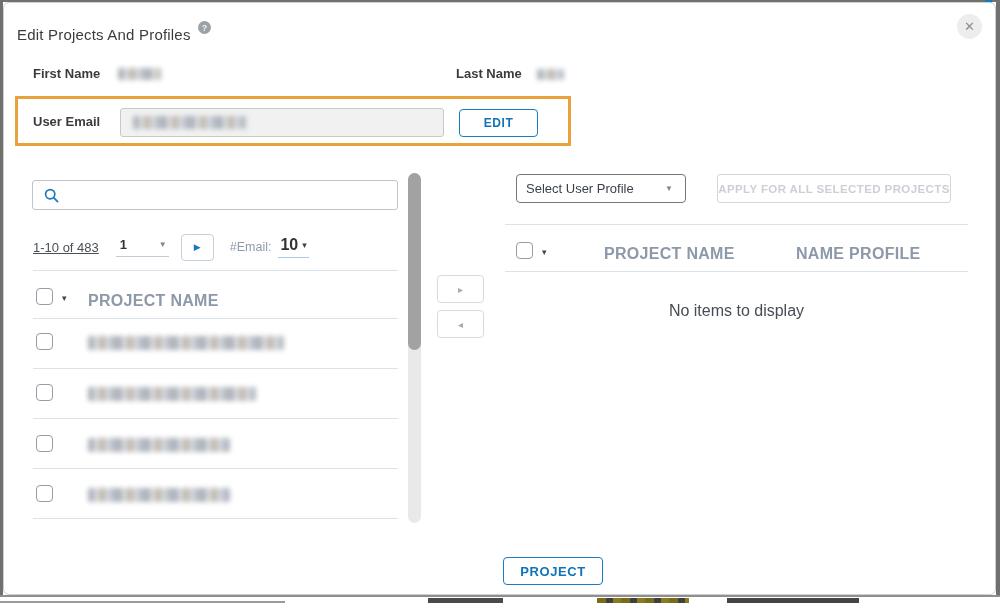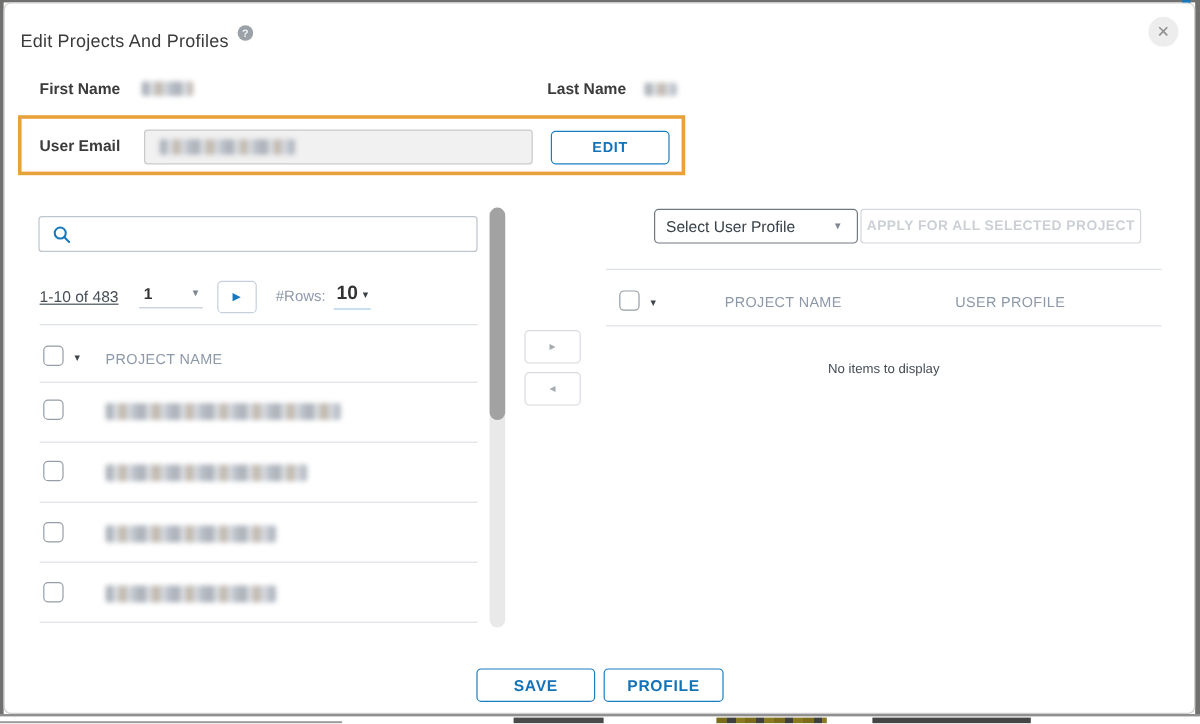--- a/index.html
+++ b/index.html
@@ -50,21 +50,21 @@
 
   .highlight-box { left: 15px; top: 96px; width: 556px; height: 50px;
                    border: 3px solid #e9a23b; background: transparent; }
 
   .email-input { left: 120px; top: 108px; width: 324px; height: 29px;
                  background: #f1f1f1; border: 1px solid #c9c9c9; border-radius: 3px; }
 
   .btn-blue { border: 1px solid #1b7dc0; border-radius: 4px; background: #fff;
               color: #1273b8; font-weight: bold; font-size: 12px; letter-spacing: .6px;
               display: flex; align-items: center; justify-content: center; cursor: pointer; }
-  .btn-edit   { left: 459px; top: 109px; width: 99px;  height: 28px; }
+  .btn-edit   { left: 459px; top: 109px; width: 79px;  height: 28px; }
   .btn-save   { left: 397px; top: 557px; width: 99px;  height: 28px; font-size: 13px; }
   .btn-cancel { left: 503px; top: 557px; width: 100px; height: 28px; font-size: 13px; }
 
   
   .search-box { left: 32px; top: 180px; width: 366px; height: 30px;
                 border: 1px solid #bfc5cd; border-radius: 3px; display: flex; align-items: center; }
   .search-box svg { margin: 0 8px 0 11px; flex: 0 0 auto; }
   .search-box input { border: none; outline: none; background: transparent; flex: 1;
                       font-family: "Liberation Sans", sans-serif; font-size: 13px; color: #3c434b; }
   .search-box input::placeholder { color: #4c545e; opacity: 1; }
@@ -82,44 +82,44 @@
   .rows-select { margin-left: 7px; border-bottom: 1px solid #a5cbe9; padding: 0 2px 3px 2px;
                  display: flex; align-items: center; gap: 4px; cursor: pointer; }
   .rows-select .num { font-size: 16px; font-weight: bold; color: #333; }
   .rows-select .caret { color: #3a4048; }
 
   .divider { position: absolute; height: 1px; background: #dde2e7; }
 
   .checkbox { position: absolute; width: 17px; height: 17px; border: 1px solid #959da6;
               border-radius: 4px; background: #fff; cursor: pointer; }
   .hdr-caret { position: absolute; font-size: 9px; color: #3d444b; cursor: pointer; line-height: 1; }
-  .col-header { position: absolute; font-size: 12px; color: #8d98a8; letter-spacing: .3px; }
+  .col-header { position: absolute; font-size: 16px; color: #8d98a8; letter-spacing: .3px; font-weight: bold; }
 
   .scrollbar-track { left: 408px; top: 173px; width: 13px; height: 350px;
                      background: #e9e9e9; border-radius: 7px; }
   .scrollbar-thumb { left: 408px; top: 173px; width: 13px; height: 177px;
                      background: #a2a2a2; border-radius: 7px; cursor: grab; }
 
   .transfer-btn { position: absolute; left: 437px; width: 47px; height: 28px;
                   border: 1px solid #d7dbe0; border-radius: 4px; background: #fff;
                   color: #a6abb2; font-size: 10px;
                   display: flex; align-items: center; justify-content: center; cursor: pointer; }
 
   
   .profile-select { left: 516px; top: 174px; width: 170px; height: 29px;
                     border: 1px solid #707780; border-radius: 4px; background: #fff;
                     display: flex; align-items: center; justify-content: space-between;
-                    padding: 0 12px 0 9px; cursor: pointer; margin-left: 29px; }
+                    padding: 0 12px 0 9px; cursor: pointer; }
   .profile-select .val { font-size: 13px; color: #3a4149; }
   .apply-btn { left: 717px; top: 174px; width: 234px; height: 29px;
                border: 1px solid #d3d6db; border-radius: 3px; background: #fff;
                color: #ccd0d6; font-size: 11.5px; font-weight: bold; letter-spacing: .4px;
                display: flex; align-items: center; justify-content: center; white-space: nowrap; }
   .empty-msg { left: 505px; top: 302px; width: 463px; text-align: center;
-               font-size: 11px; color: #454c55; }
+               font-size: 16px; color: #454c55; }
 </style>
 </head>
 <body>
 
 <div class="stage">
 
   <div class="frame frame-left"></div>
   <div class="frame frame-top"></div>
   <div class="frame frame-right"></div>
   <div class="frame frame-bottom"></div>
@@ -156,21 +156,21 @@
 
   <div class="abs pager-row">
     <span class="pager-range">1-10 of 483</span>
     <span class="page-select">
       <span class="num">1</span>
       <span class="caret" style="font-size:8px;">▼</span>
     </span>
     <span class="next-btn">
       <span>▶</span>
     </span>
-    <span class="rows-label">#Rows:</span>
+    <span class="rows-label">#Email:</span>
     <span class="rows-select">
       <span class="num">10</span>
       <span class="caret">▾</span>
     </span>
   </div>
 
   <div class="divider" style="left:33px; top:270px; width:365px;"></div>
 
   <div class="checkbox" style="left:36px; top:288px;"></div>
   <div class="hdr-caret" style="left:62px; top:294px;">▾</div>
@@ -205,28 +205,27 @@
     <span>▸</span>
   </div>
   <div class="transfer-btn" style="top:310px;">
     <span>◂</span>
   </div>
 
   <div class="abs profile-select">
     <span class="val">Select User Profile</span>
     <span class="caret" style="font-size:8px;">▼</span>
   </div>
-  <button class="abs apply-btn" disabled="">APPLY FOR ALL SELECTED PROJECT</button>
+  <button class="abs apply-btn" disabled="">APPLY FOR ALL SELECTED PROJECTS</button>
 
   <div class="divider" style="left:505px; top:224px; width:463px;"></div>
 
   <div class="checkbox" style="left:516px; top:242px;"></div>
   <div class="hdr-caret" style="left:542px; top:248px;">▾</div>
   <div class="col-header" style="left:604px; top:245px;">PROJECT NAME</div>
-  <div class="col-header" style="left:796px; top:245px;">USER PROFILE</div>
+  <div class="col-header" style="left:796px; top:245px;">NAME PROFILE</div>
   <div class="divider" style="left:505px; top:271px; width:463px;"></div>
 
   <div class="abs empty-msg">No items to display</div>
 
-  <button class="abs btn-blue btn-save">SAVE</button>
-  <button class="abs btn-blue btn-cancel">PROFILE</button>
+  <button class="abs btn-blue btn-cancel">PROJECT</button>
 
 </div>
 
 </body></html>

